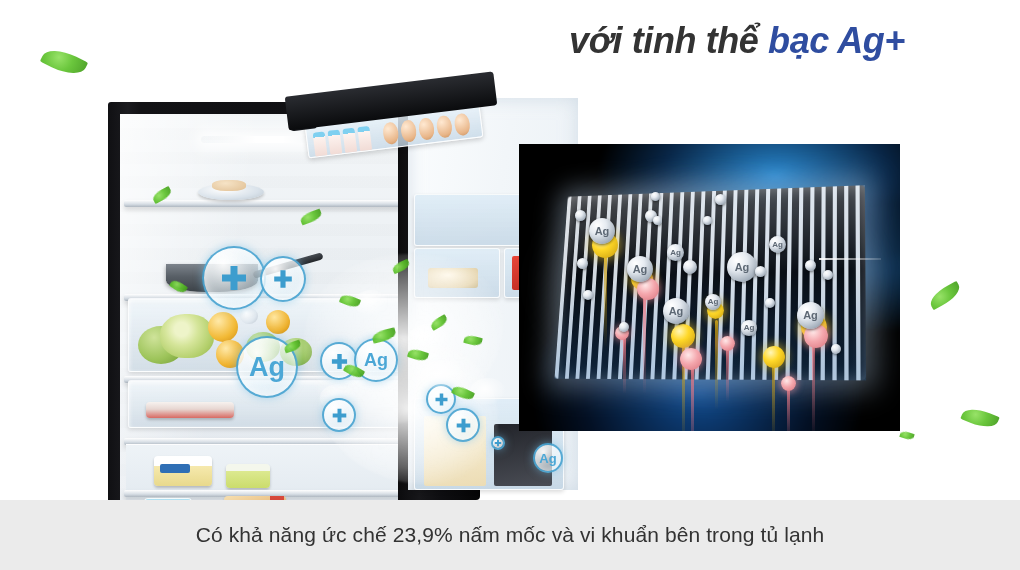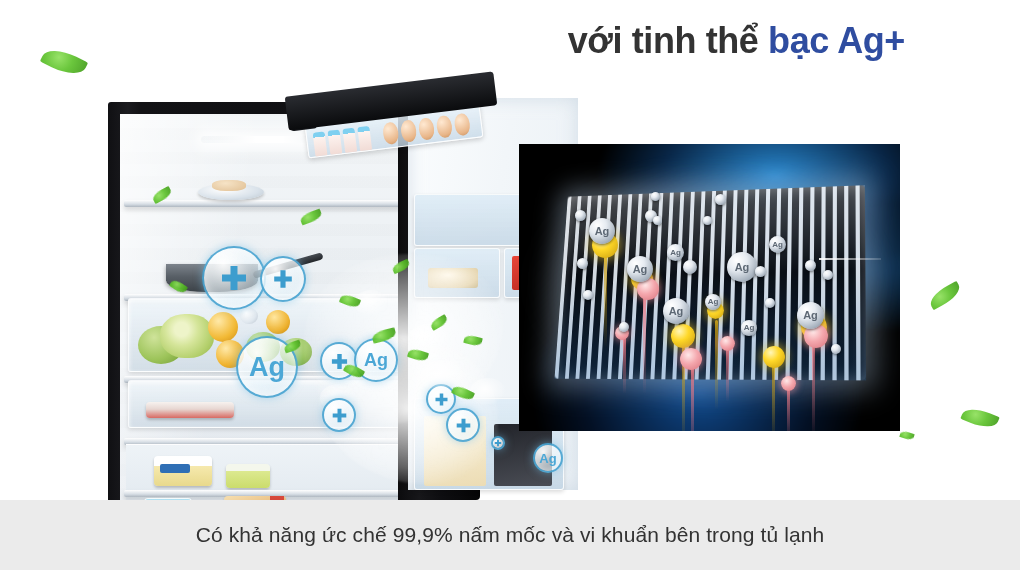--- a/index.html
+++ b/index.html
@@ -15,21 +15,21 @@
   
   .title-block{
     position:absolute; right:115px; top:12px;
     width:760px; text-align:right; z-index:30;
   }
   .title-line{
     font-size:36px; font-weight:bold; letter-spacing:-0.4px;
     color:#333333; line-height:1.25; white-space:nowrap;
   }
   .title-line .hl{ color:#2f4da0; }
-  .title-line.l2{ margin-top:6px; }
+  .title-line.l2{ margin-top:6px;font-style:italic; }
 
   
   .caption-bar{
     position:absolute; left:0; right:0; bottom:0; height:70px;
     background:#ebebeb; z-index:40;
     display:flex; align-items:center; justify-content:center;
   }
   .caption-text{
     font-size:21px; color:#333333; letter-spacing:0.1px; white-space:nowrap;
   }
@@ -416,16 +416,16 @@
     <div class="bead" style="left:246px;top:154px;width:10px;height:10px;"></div>
     <div class="bead" style="left:184px;top:72px;width:9px;height:9px;"></div>
   </div>
 
   <div class="leaf" style="left:42px;top:52px;width:44px;height:20px;transform:rotate(26deg);border-radius:70% 6% 70% 6%;"></div>
   <div class="leaf" style="left:928px;top:288px;width:34px;height:15px;transform:rotate(-28deg);border-radius:70% 6% 70% 6%;"></div>
   <div class="leaf" style="left:962px;top:410px;width:36px;height:16px;transform:rotate(22deg);border-radius:70% 6% 70% 6%;"></div>
   <div class="leaf" style="left:900px;top:432px;width:14px;height:7px;transform:rotate(18deg);"></div>
 
   <div class="caption-bar">
-    <span class="caption-text">Có khả năng ức chế 99,9% nấm mốc và vi khuẩn bên trong tủ lạnh</span>
+    <span class="caption-text">Có khả năng ức chế 23,9% nấm mốc và vi khuẩn bên trong tủ lạnh</span>
   </div>
 
 </div>
 
 </body></html>

